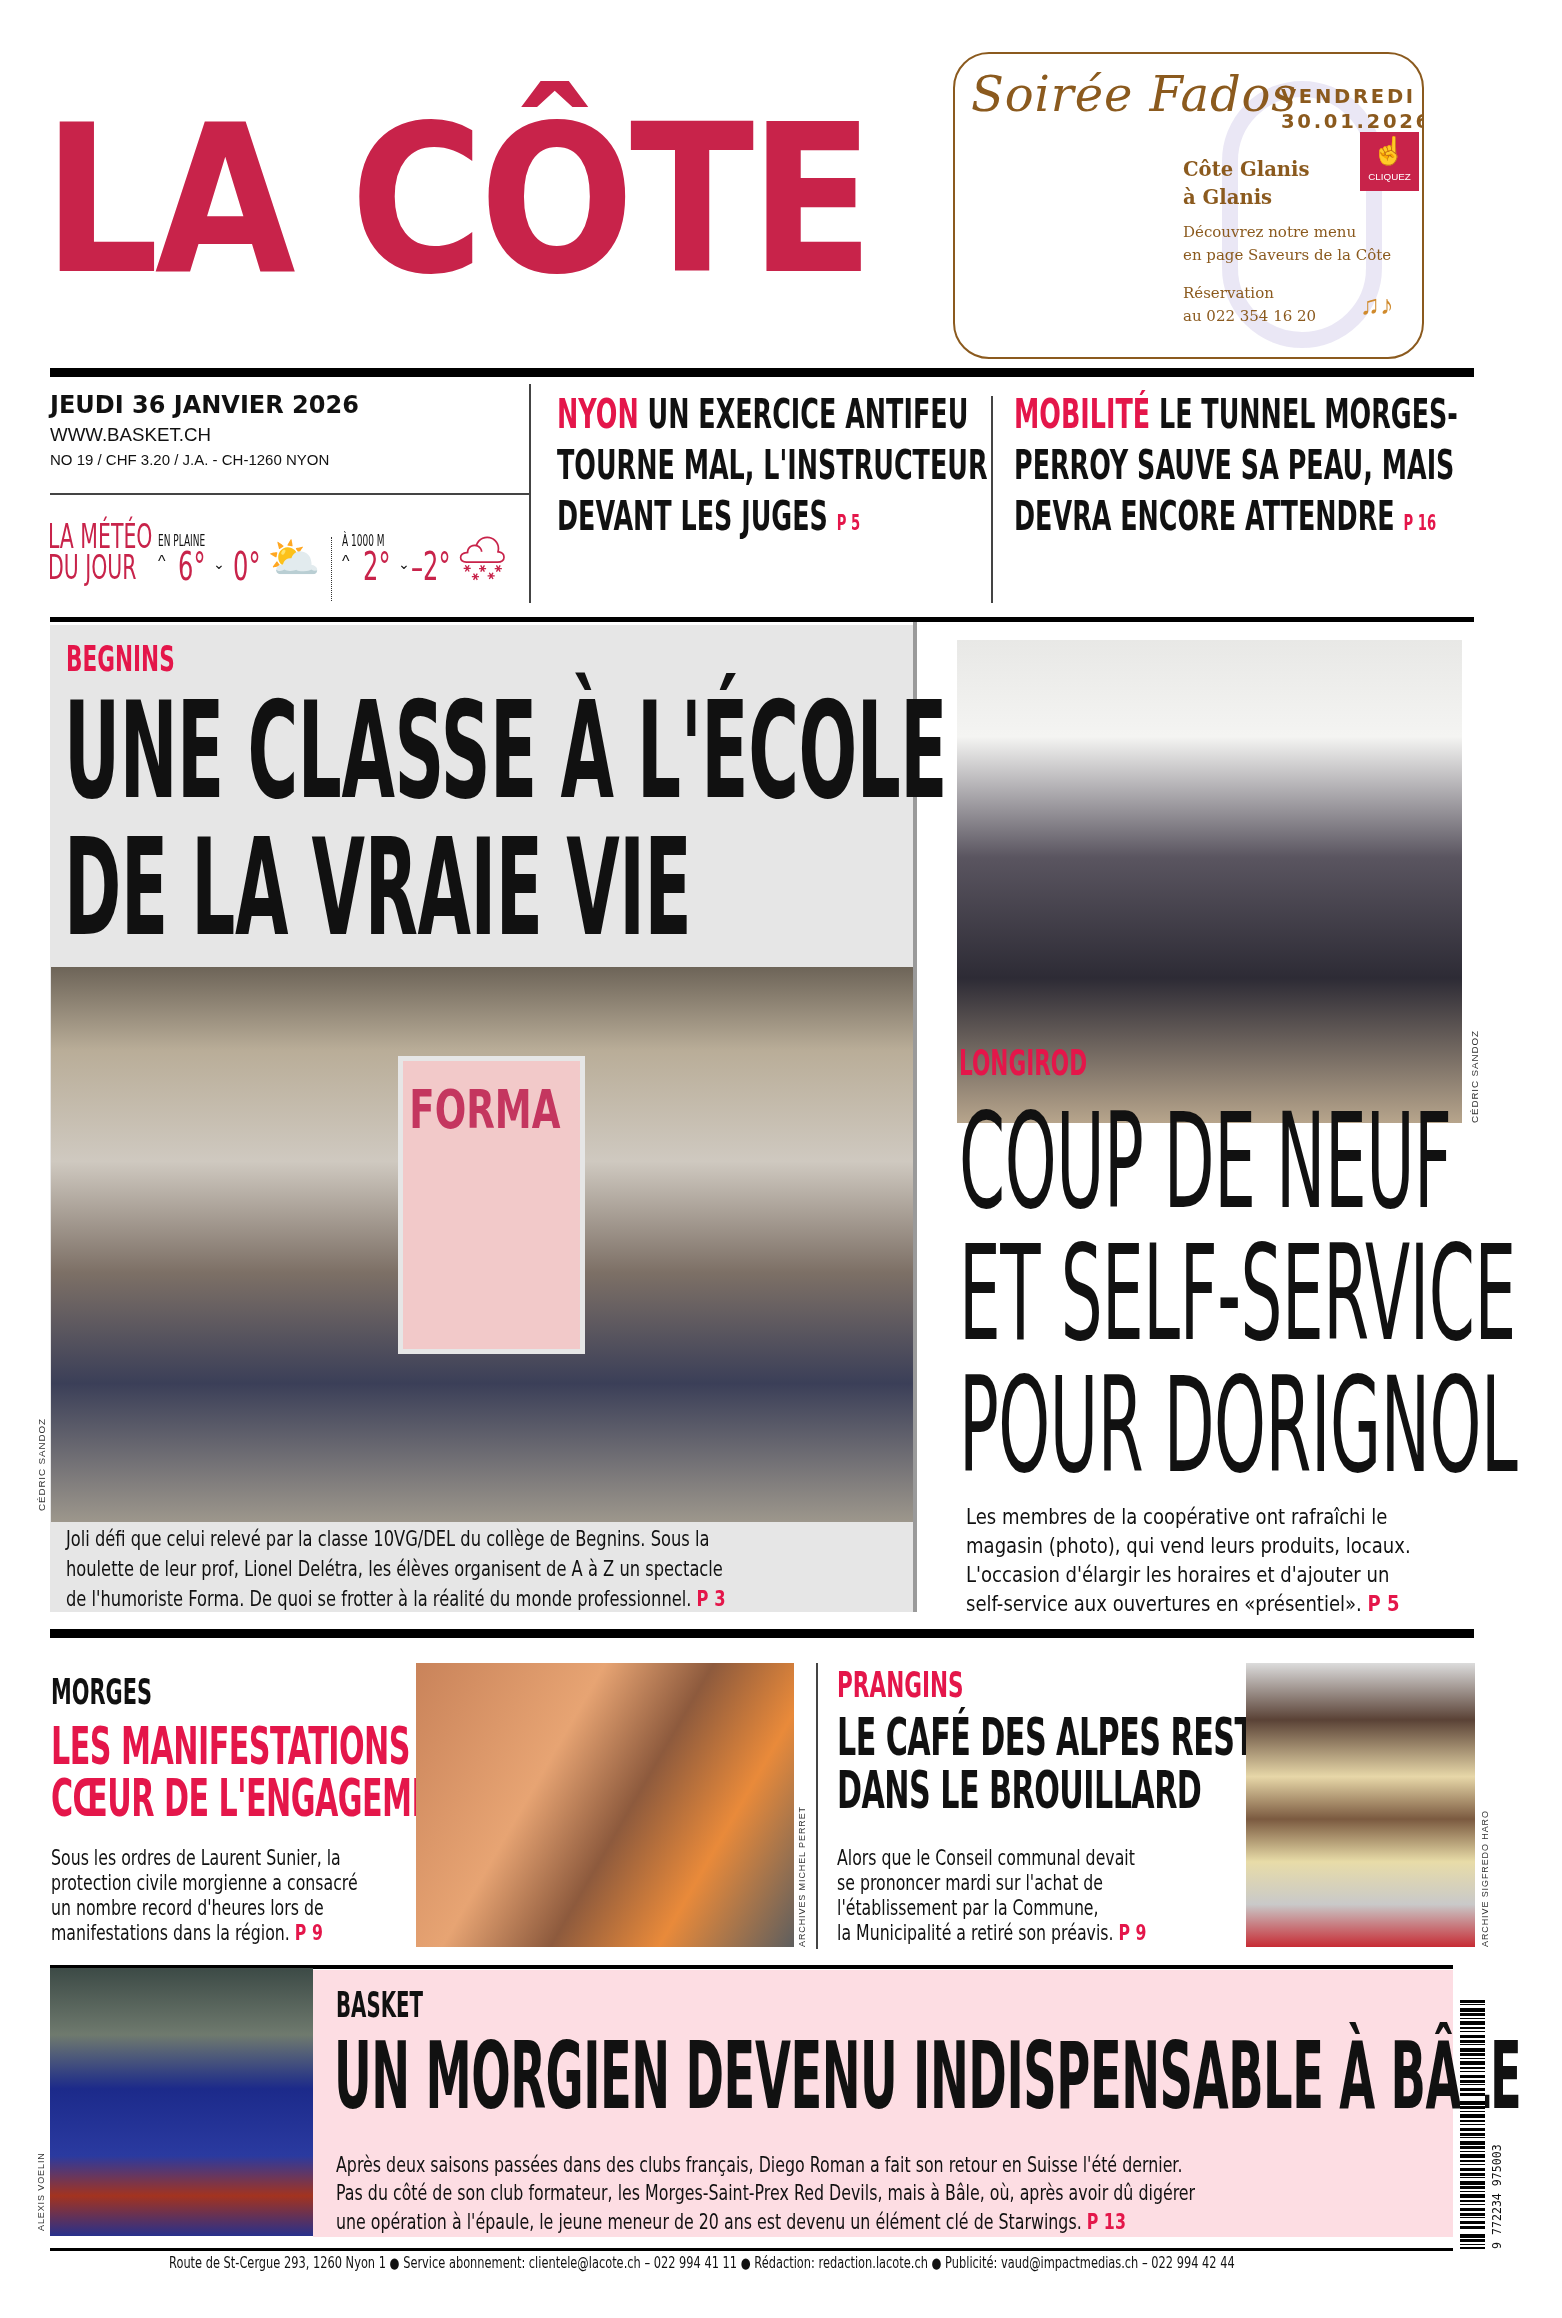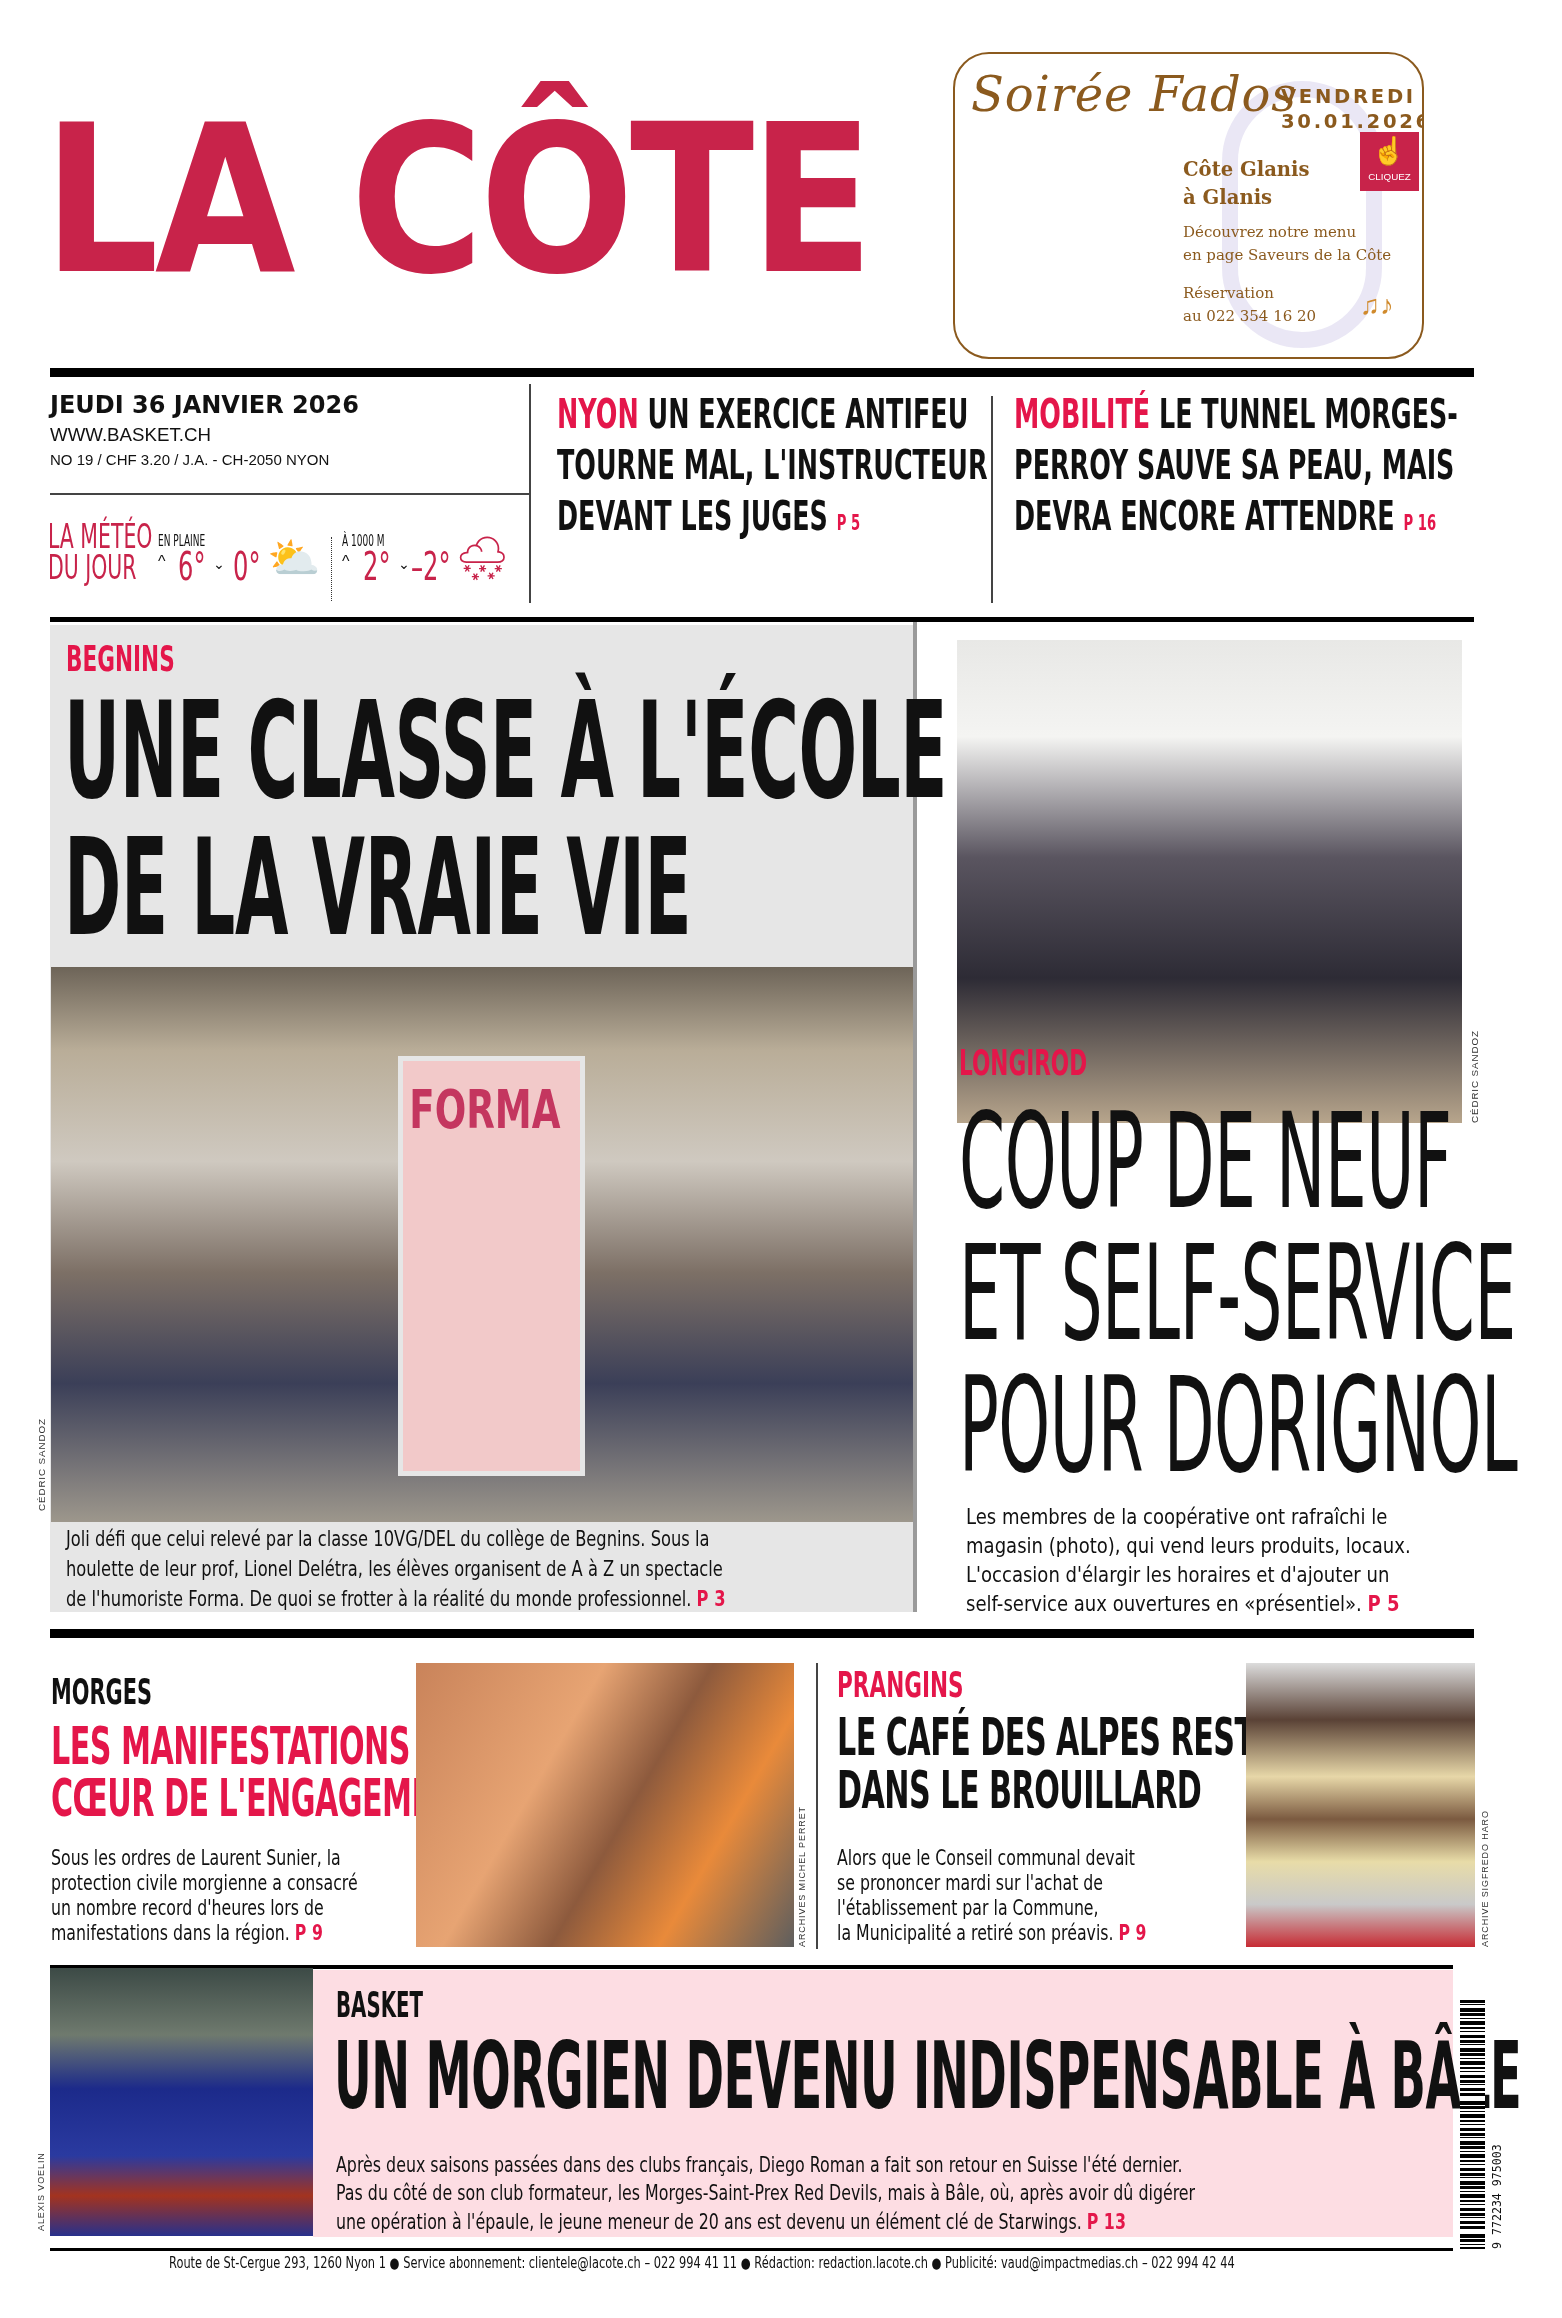--- a/index.html
+++ b/index.html
@@ -91,21 +91,21 @@
     <span class="hand">☝</span>
     <span class="cl">CLIQUEZ</span>
   </div>
   <div class="notes">♫♪</div>
 </div>
 
 <div class="rule" style="left:50px;top:368px;width:1424px;height:9px;"></div>
 
 <div class="abs dateline">JEUDI 36 JANVIER 2026</div>
 <div class="abs site">WWW.BASKET.CH</div>
-<div class="abs issue">NO 19 / CHF 3.20 / J.A. - CH-2050 NYON</div>
+<div class="abs issue">NO 19 / CHF 3.20 / J.A. - CH-1260 NYON</div>
 <div class="rule" style="left:50px;top:493px;width:480px;height:1.8px;background:#444;"></div>
 <div class="rule" style="left:529px;top:384px;width:1.8px;height:219px;background:#444;"></div>
 
 <div class="abs meteo-title">
   <div>LA MÉTÉO</div>
   <div>DU JOUR</div>
 </div>
 <div class="abs meteo-lbl" style="left:158px;top:532px;">EN PLAINE</div>
 <div class="abs" style="left:158px;top:553px;font-size:16px;">^</div>
 <div class="abs meteo-val" style="left:178px;top:544px;">6°</div>
@@ -134,21 +134,21 @@
 
 <div class="rule" style="left:50px;top:617px;width:1424px;height:5.3px;"></div>
 
 <div id="lead-box" class="abs"></div>
 <div class="rule" style="left:913px;top:622px;width:3.6px;height:990px;background:#9a9a9a;"></div>
 <div class="abs kicker red" style="left:66px;top:638px;font-size:36px;transform:scaleX(0.6);">BEGNINS</div>
 <div class="abs hl" style="left:64px;top:685px;font-size:133px;line-height:133px;transform:scaleX(0.52);">UNE CLASSE À L'ÉCOLE</div>
 <div class="abs hl" style="left:64px;top:822px;font-size:133px;line-height:133px;transform:scaleX(0.52);">DE LA VRAIE VIE</div>
 
 <div class="photo-block ph-class" style="left:51px;top:967px;width:862px;height:555px;">
-  <div class="abs" style="left:347px;top:89px;width:187px;height:420px;background:#f2c9c9;border:5.3px solid #e6e6e6;">
+  <div class="abs" style="left:347px;top:89px;width:187px;height:298px;background:#f2c9c9;border:5.3px solid #e6e6e6;">
     <div style="font-family:'DejaVu Sans',sans-serif;font-weight:700;font-size:53px;color:#c4365f;padding:18px 9px;transform:scaleX(0.7);transform-origin:left top;">FORMA</div>
   </div>
 </div>
 <div class="credit" style="left:36px;top:1511px;">CÉDRIC SANDOZ</div>
 <div class="abs caption" style="left:66px;top:1524px;">
   <div>Joli défi que celui relevé par la classe 10VG/DEL du collège de Begnins. Sous la</div>
   <div>houlette de leur prof, Lionel Delétra, les élèves organisent de A à Z un spectacle</div>
   <div><span>de l'humoriste Forma. De quoi se frotter à la réalité du monde professionnel.</span> <span class="pg">P 3</span></div>
 </div>
 

